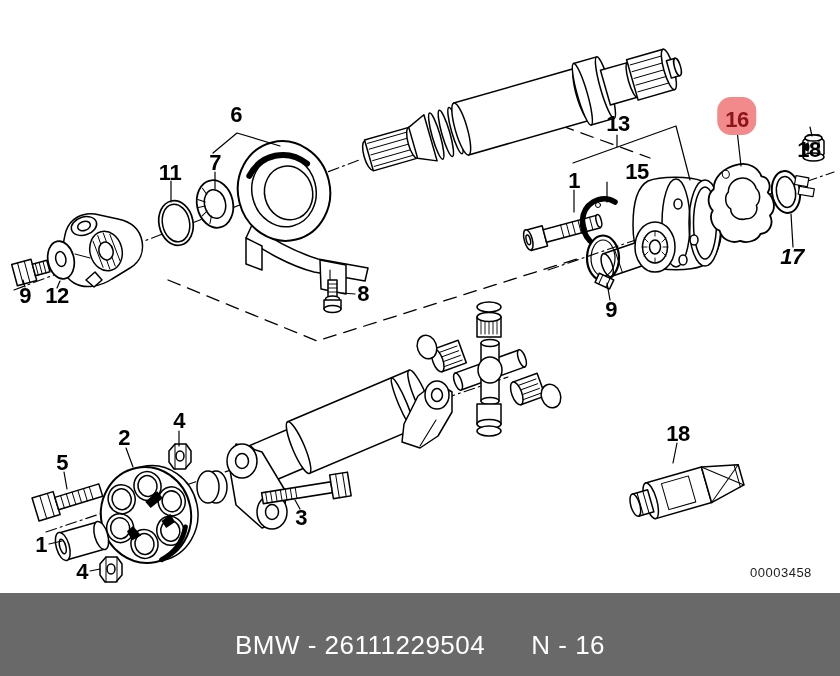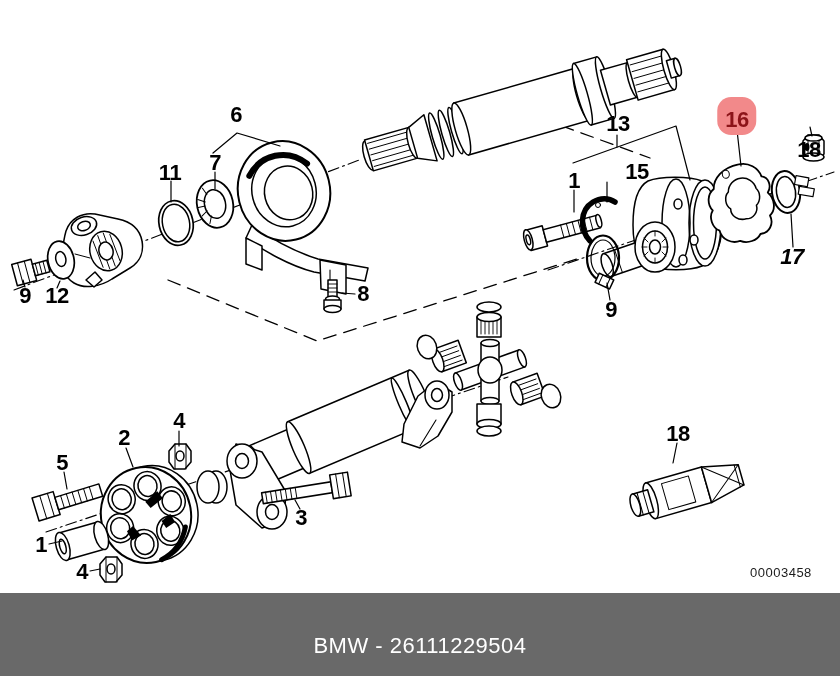--- a/index.html
+++ b/index.html
@@ -16,21 +16,21 @@
   .callout.hl { padding:12px 8px 4px;border-radius:14px; }
   .watermark {
     position:absolute; left:738px; top:565px; font-size:13px; color:#1c1c1c;
     letter-spacing:0.5px;
     margin-left:12px;
   }
   .footer-bar {
     position:absolute; left:0; top:593px; width:840px; height:83px;
     display:flex; align-items:center; justify-content:center; gap:46px;
   }
-  .footer-bar span { font-size:22px; letter-spacing:0.5px; white-space:pre;margin-top:22px; }
+  .footer-bar span { font-size:26px; letter-spacing:0.5px; white-space:pre;margin-top:22px; }
 </style>
 </head>
 <body>
 
 <div class="stage">
 
   <svg class="art" width="840" height="593" viewBox="0 0 840 593">
     <g stroke="#000" fill="none" stroke-width="1.5" stroke-linejoin="round" stroke-linecap="round">
 
       <g stroke-width="1.1">
@@ -442,14 +442,15 @@
       <div class="callout hl" style="left: 737px; top: 116px; background: rgb(242, 137, 138); color: rgb(140, 20, 25);">16</div>
       <div class="callout" style="left: 792px; top: 257px; font-style: italic;">17</div>
       <div class="callout" style="left: 809px; top: 117px; margin-top: 33px;">18</div>
       <div class="callout" style="left: 678px; top: 434px;">18</div>
     </div>
 
   <div class="watermark">00003458</div>
 
   <div class="footer-bar" style="background: rgb(105, 105, 105); color: rgb(255, 255, 255);">
     <span>BMW - 26111229504</span>
+    <span>N - 16</span>
   </div>
 </div>
 
 </body></html>

